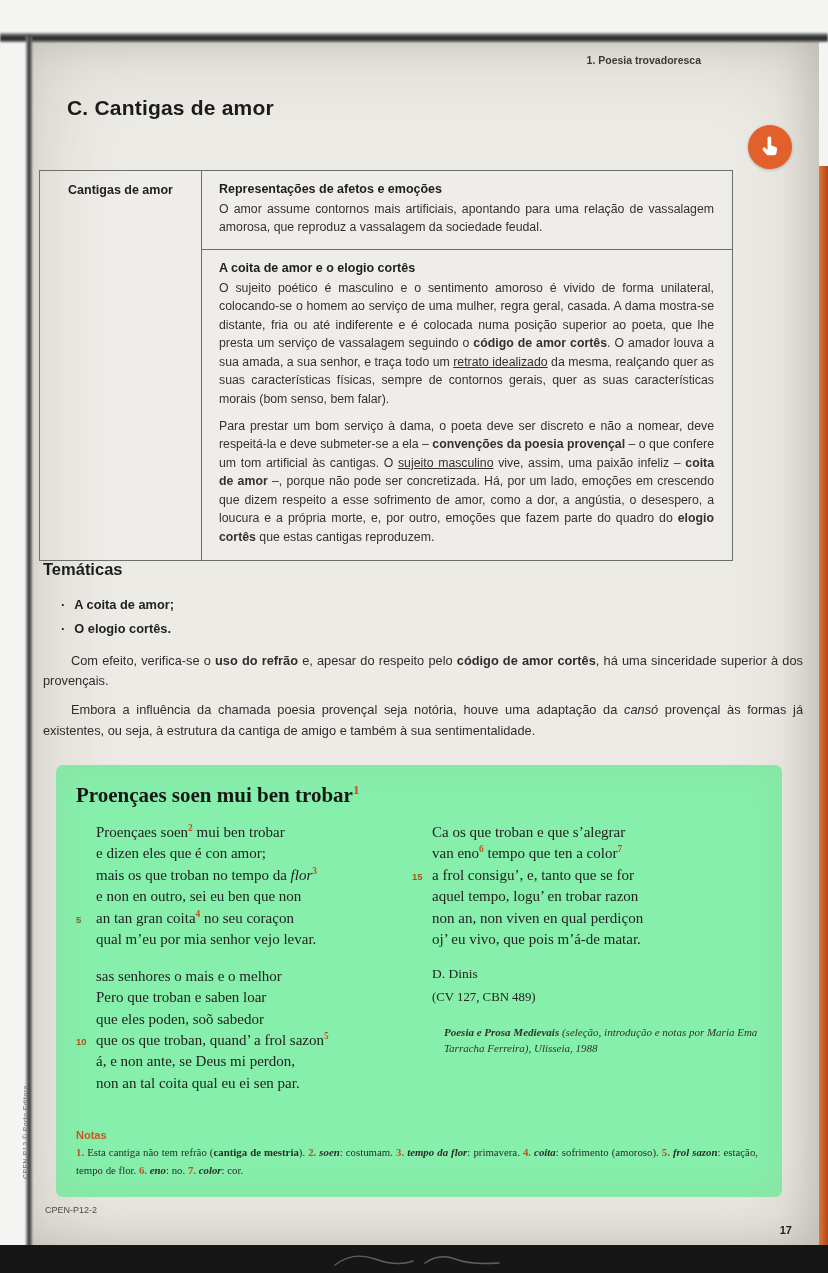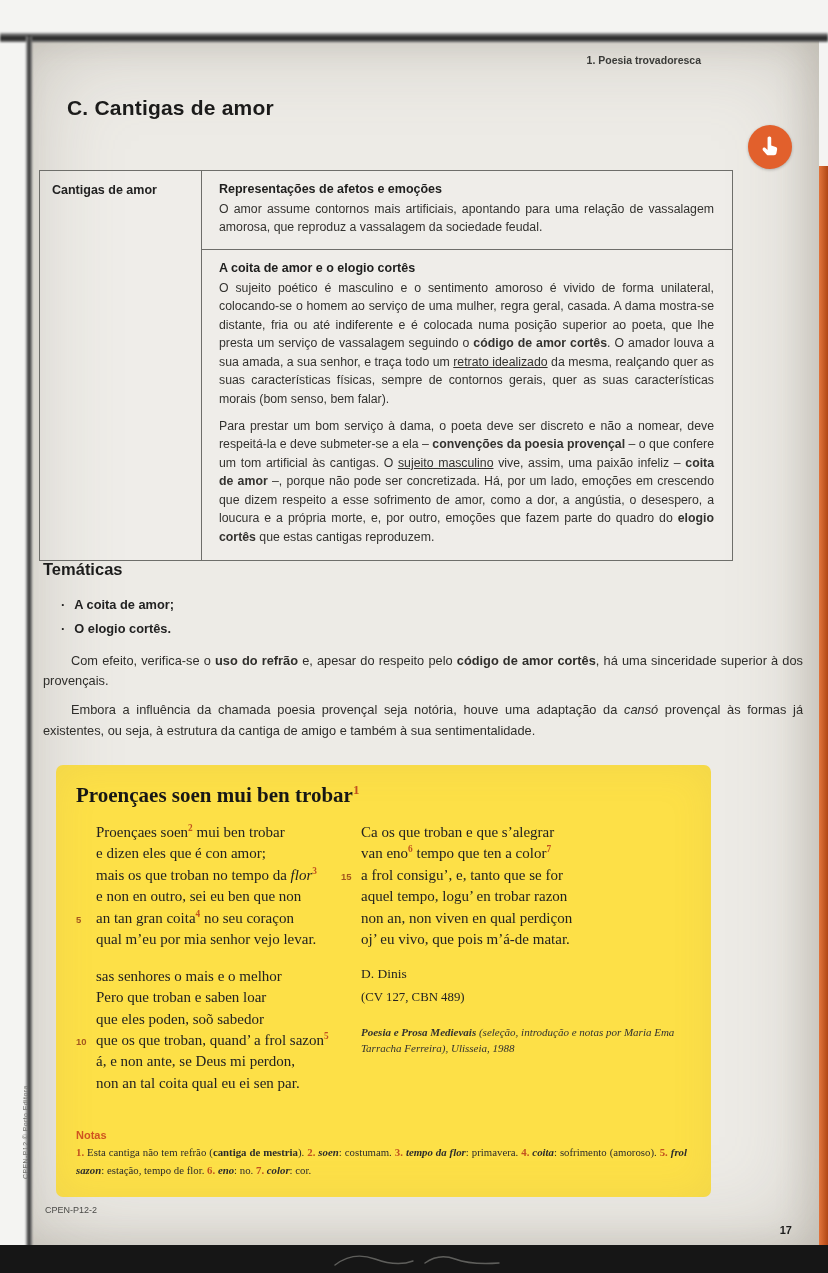--- a/index.html
+++ b/index.html
@@ -26,53 +26,53 @@
   .running-head{position:absolute;top:13px;right:118px;font-size:10.5px;color:#3a3a38;font-weight:600}
   .page-title{position:absolute;top:55px;left:36px;margin:0;font-size:21px;font-weight:800;
     letter-spacing:.2px;color:#1b1b1a}
   .hand-badge{position:absolute;top:84px;right:27px;width:44px;height:44px;border-radius:50%;
     background:#e2602c;display:flex;align-items:center;justify-content:center;
     box-shadow:0 1px 3px rgba(0,0,0,.25);cursor:pointer}
   
   .info-table{position:absolute;top:129px;left:8px;width:692px;
     display:grid;grid-template-columns:162px 1fr;border:1.3px solid #6e6e6a;background:rgba(255,255,255,.12)}
   .cell-left{grid-row:1/3;border-right:1.3px solid #6e6e6a;display:flex;flex-direction:row;
-    padding:12px 12px}
+    justify-content:center;padding:12px 12px}
   .term-title{font-size:12.5px;font-weight:800;color:#222;margin-bottom:6px}
   .term-desc{font-size:10px;color:#585855;line-height:1.4}
   .cell-r1{border-bottom:1.3px solid #6e6e6a;padding:9px 18px 10px 17px}
   .cell-r2{padding:9px 18px 12px 17px}
   .cell-heading{font-size:12.5px;font-weight:800;color:#1e1e1d;margin:2px 0 4px}
   .cell-body{margin:0 0 9px;font-size:12.3px;line-height:1.5;text-align:justify;color:#33322f}
   .cell-body:last-child{margin-bottom:2px}
   
   .tematicas-heading{position:absolute;top:519px;left:12px;margin:0;font-size:16.5px;font-weight:800;color:#1c1c1b}
   .tematicas-list{position:absolute;top:552px;left:30px;margin:0;padding:0;list-style:none}
   .tematicas-list li{font-size:12.8px;font-weight:800;color:#222;line-height:1.9}
   .tematicas-list li::before{content:"·";font-weight:800;margin-right:9px}
   
   .intro{position:absolute;top:610px;left:12px;width:760px}
   .intro p{margin:0 0 9px;font-size:12.8px;line-height:1.58;text-align:justify;text-indent:28px;color:#2f2e2b}
   
-  .poem-box{position:absolute;top:724px;left:25px;width:655px;box-sizing:border-box;
-    background:#fde047;border-radius:7px;padding:18px 24px 18px 20px;
+  .poem-box{position:absolute;top:724px;left:25px;width:726px;box-sizing:border-box;
+    background:#86efac;border-radius:7px;padding:18px 24px 18px 20px;
     box-shadow:inset 0 0 40px rgba(160,140,90,.12)}
   .poem-title{margin:0 0 14px;font-family:"Liberation Serif",serif;font-size:21px;font-weight:800;color:#171716}
   .poem-cols{display:flex;gap:12px}
   .poem-col{width:330px}
   .poem-col.rightcol{width:346px}
   .stanza{margin-bottom:15px}
   .pline{display:flex;align-items:baseline}
   .lnum{width:20px;flex:0 0 20px;font-size:9.5px;color:#a3561f;font-weight:700;font-family:"Liberation Sans",sans-serif}
   .ptext{font-family:"Liberation Serif",serif;font-size:15px;line-height:1.43;color:#232220}
   sup{font-size:62%;font-weight:700;color:#c2511f;line-height:0}
   .attribution{margin-top:14px;padding-left:20px;font-family:"Liberation Serif",serif}
   .poem-author{font-size:13.5px;color:#242322;margin-bottom:8px}
   .poem-ref{font-size:12.8px;color:#242322;margin-bottom:20px}
-  .poem-source{margin:0;font-size:11px;line-height:1.45;color:#33322f;width:330px}
+  .poem-source{margin:12px;font-size:11px;line-height:1.45;color:#33322f;width:330px}
   .notes{margin-top:20px;padding-left:0px}
   .notes-heading{font-size:11px;font-weight:800;color:#cf5420;margin-bottom:3px}
   .notes-body{margin:0;font-family:"Liberation Serif",serif;font-size:10.8px;line-height:1.6;color:#2d2c2a;text-align:justify}
   
   .spine-text{position:absolute;left:-2px;bottom:66px;transform:rotate(-90deg);transform-origin:left bottom;
     font-size:7px;color:#6b6a66;letter-spacing:.4px;white-space:nowrap}
   .footer-code{position:absolute;left:14px;bottom:30px;font-size:9px;color:#4a4a47}
   .page-number{position:absolute;right:27px;bottom:9px;font-size:11px;font-weight:800;color:#1d1d1c}
   
   .b{font-weight:700}.i{font-style:italic}.u{text-decoration:underline}.o{color:#c2511f}

